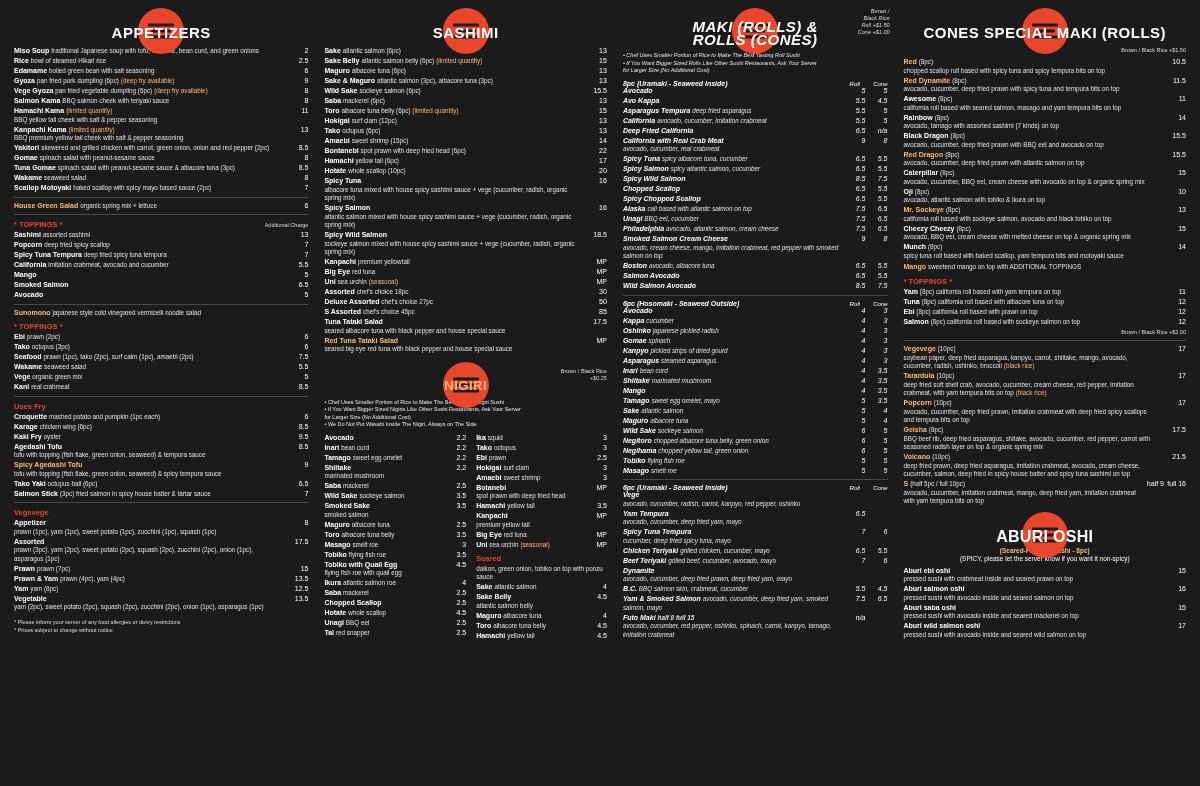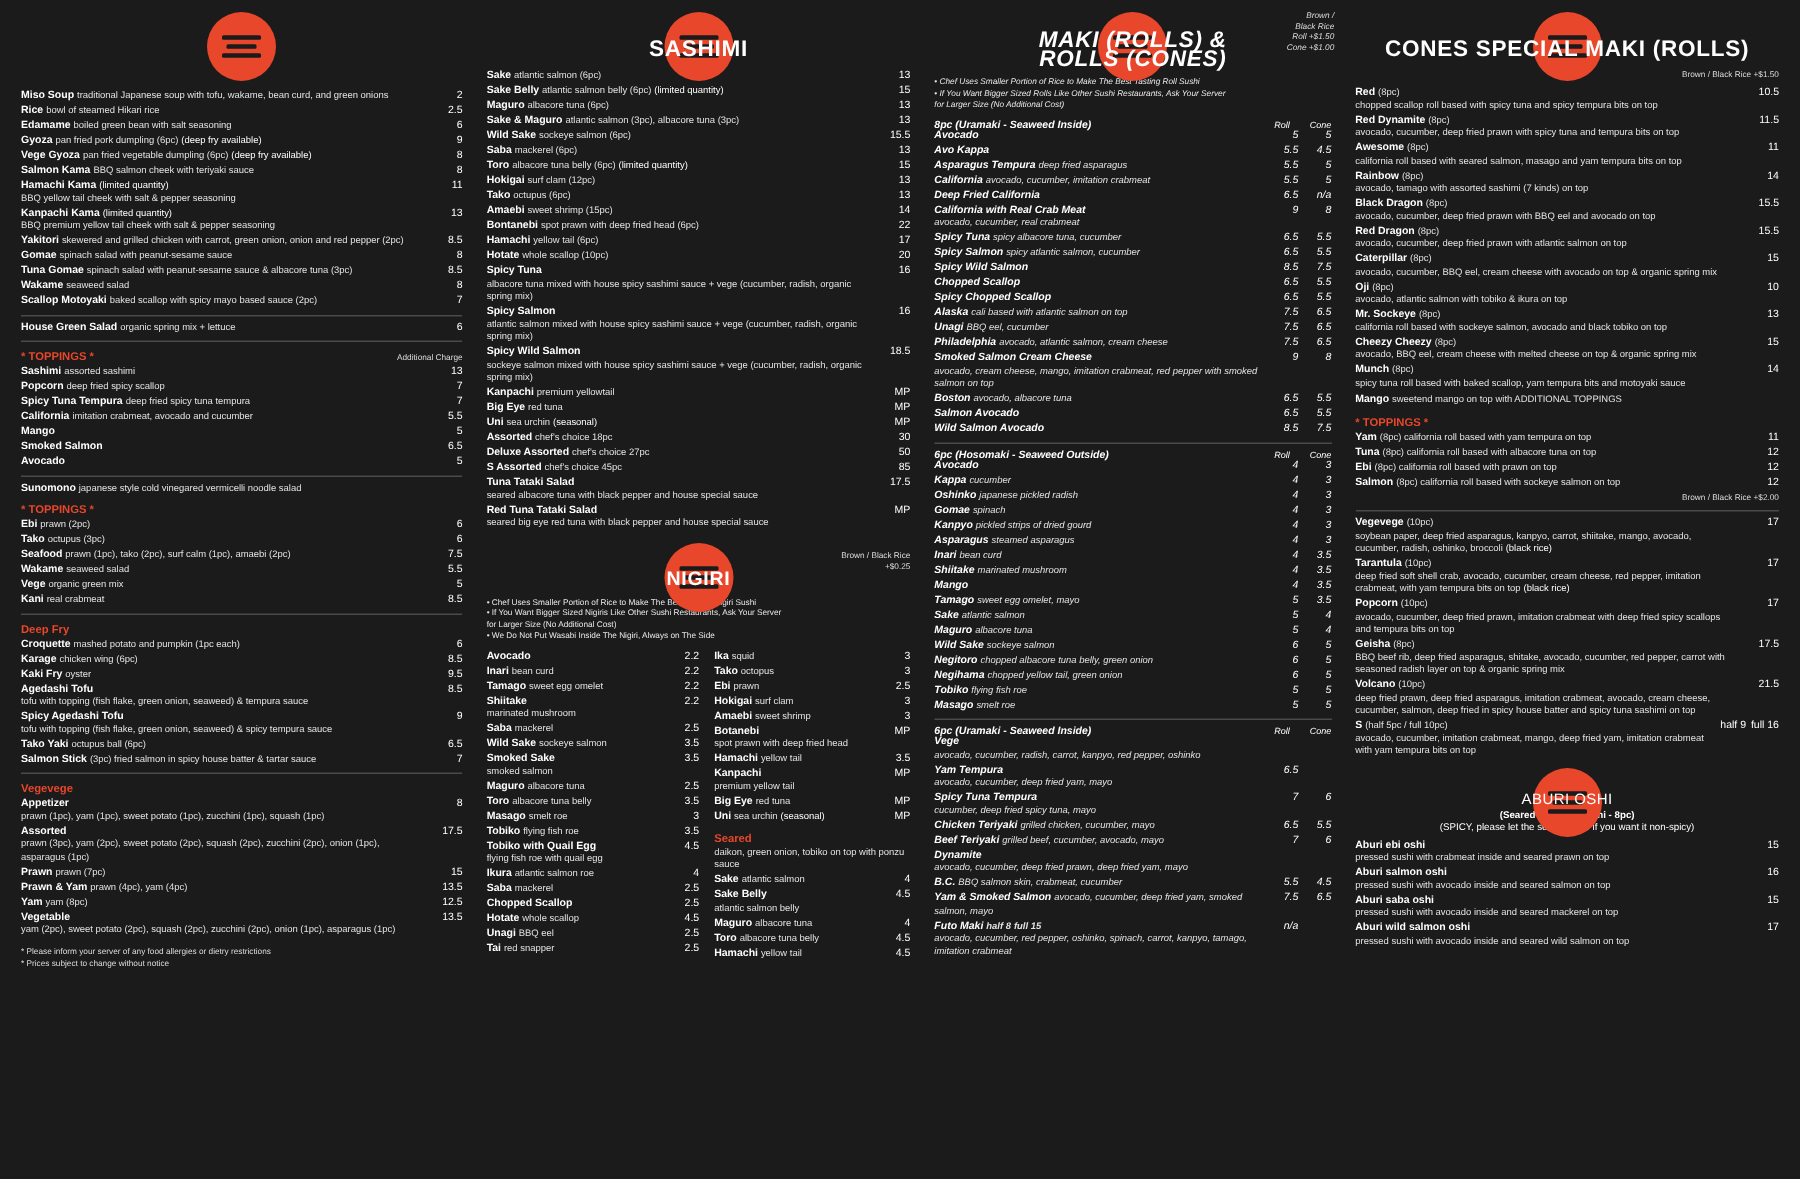--- a/index.html
+++ b/index.html
@@ -39,49 +39,50 @@
 
   .note-right { font-size:5.5px; text-align:right; color:#ddd; line-height:7px; }
 
   
   .row { display:flex; align-items:flex-start; margin-bottom:1.5px; line-height:8.5px; }
   .row .name { flex:1; padding-right:4px; }
   .row .price { width:26px; text-align:right; white-space:nowrap; }
   .row .price2 { width:22px; text-align:right; white-space:nowrap; }
   .nm { font-weight:bold; }
   .desc { font-weight:normal; color:#e3e3e3; font-size:6.3px; }
-  .red { color:#ffffff; }
+  .red { color:#fdba74; }
   .sub { font-size:6.3px; color:#e3e3e3; margin:0 0 3px 0; line-height:7.5px; }
   .grp { color:#e8472b; font-weight:bold; font-size:7.5px; margin:5px 0 2px 0; }
   .grp-row { display:flex; justify-content:space-between; align-items:baseline; margin:5px 0 2px 0; }
   .grp-row .gl { color:#e8472b; font-weight:bold; font-size:7.5px; }
   .grp-row .gr { font-size:5.5px; color:#ddd; }
   .hr { height:1px; background:#4a4a4a; margin:4px 0; }
   .bullets { font-size:5.5px; line-height:7.5px; color:#e9e9e9; margin-bottom:5px; }
   .footnote { font-size:5.5px; color:#ddd; line-height:8px; margin-top:6px; }
   .topnote { font-size:5.5px; color:#ddd; line-height:7px; text-align:right; }
   .center { text-align:center; }
-  .oshi-title { font-size:10px; font-weight:normal; letter-spacing:.3px; }
+  .oshi-title { font-size:16px; font-weight:bold; letter-spacing:.3px; }
   .oshi-sub { font-size:6.5px; font-weight:bold; margin-top:1px; }
   .oshi-sub2 { font-size:6.5px; margin:1px 0 5px 0; }
 </style>
 </head>
 <body>
 
 <div class="menu">
 
   <div class="col col1">
     <div class="sec-head">
       <div class="circle">
           <div class="bars">
             <i class="b1"></i>
             <i class="b2"></i>
             <i class="b3"></i>
           </div>
         </div>
+      <div class="sec-title">APPETIZERS</div>
     </div>
 
     <div>
       <div class="row">
           <div class="name"><span class="nm">Miso Soup</span> <span class="desc">traditional Japanese soup with tofu, wakame, bean curd, and green onions</span></div>
           <div class="price">2</div>
         </div>
       <div class="row">
           <div class="name"><span class="nm">Rice</span> <span class="desc">bowl of steamed Hikari rice</span></div>
           <div class="price">2.5</div>
@@ -200,21 +201,21 @@
           <div class="name"><span class="nm">Vege</span> <span class="desc">organic green mix</span></div>
           <div class="price">5</div>
         </div>
       <div class="row">
           <div class="name"><span class="nm">Kani</span> <span class="desc">real crabmeat</span></div>
           <div class="price">8.5</div>
         </div>
     </div>
 
     <div class="hr"></div>
-    <div class="grp">Deep Fry</div>
+    <div class="grp">Uses Fry</div>
     <div>
       <div class="row">
           <div class="name"><span class="nm">Croquette</span> <span class="desc">mashed potato and pumpkin (1pc each)</span></div>
           <div class="price">6</div>
         </div>
       <div class="row">
           <div class="name"><span class="nm">Karage</span> <span class="desc">chicken wing (6pc)</span></div>
           <div class="price">8.5</div>
         </div>
       <div class="row">

